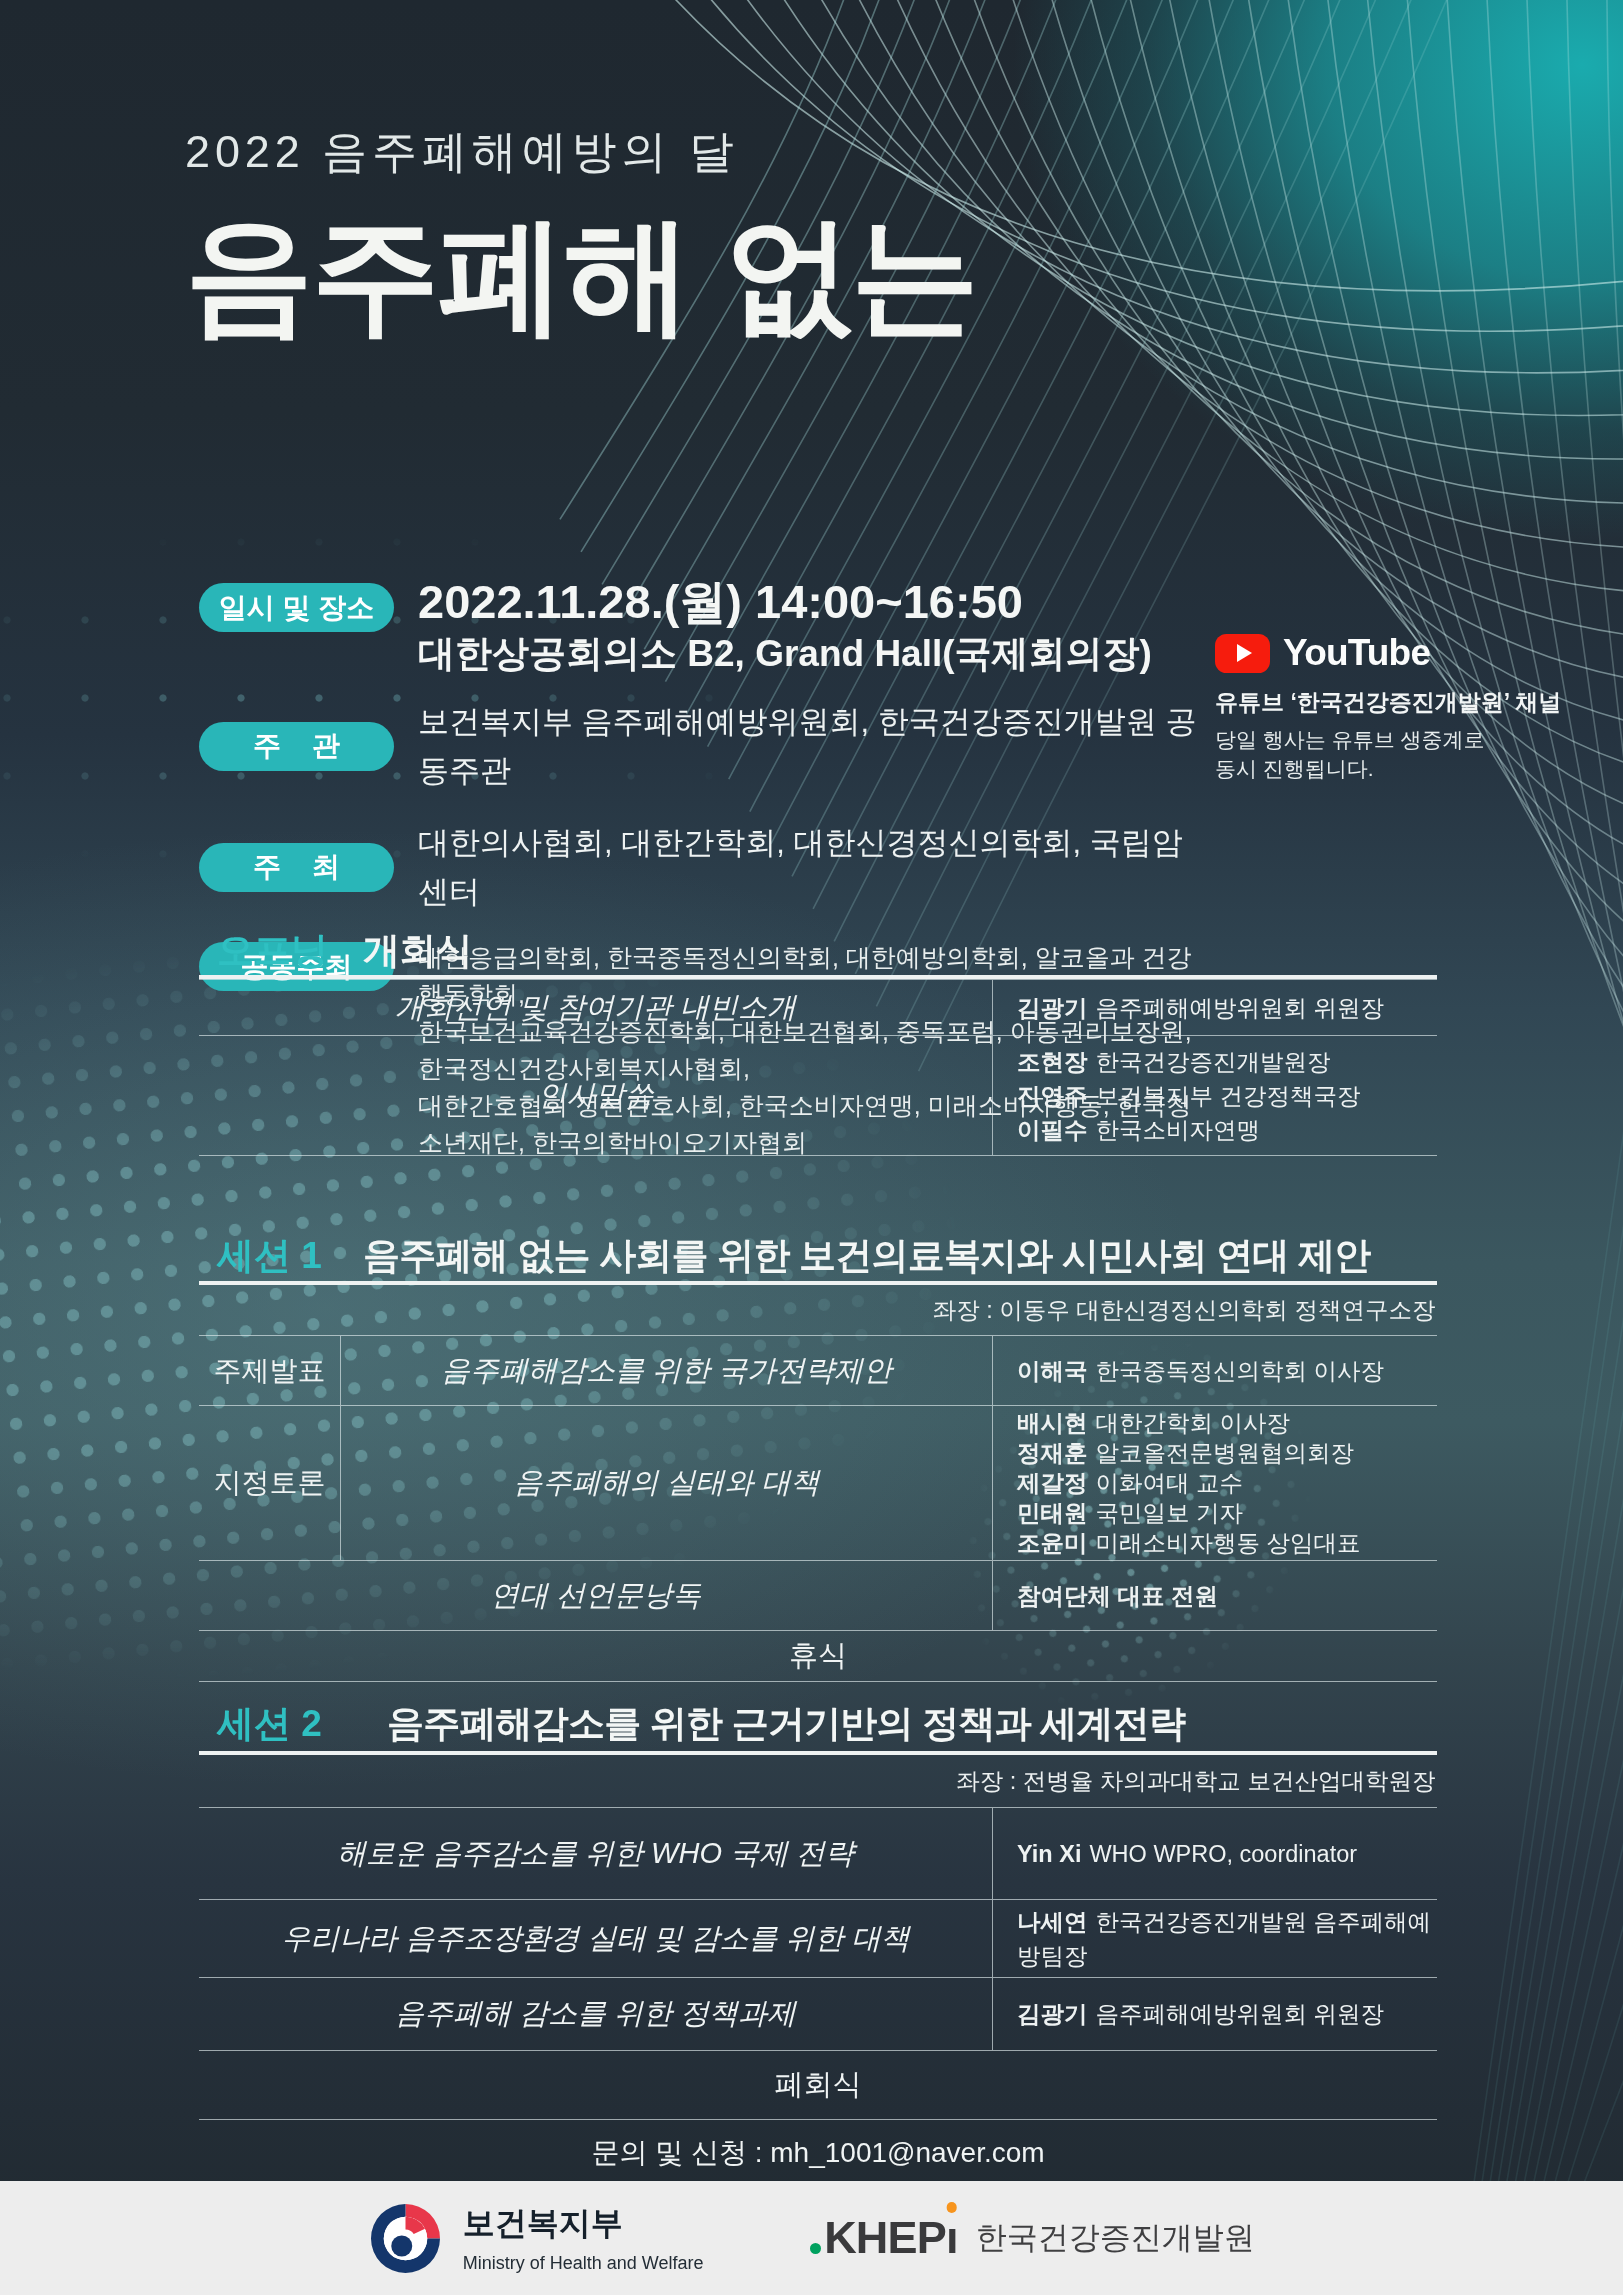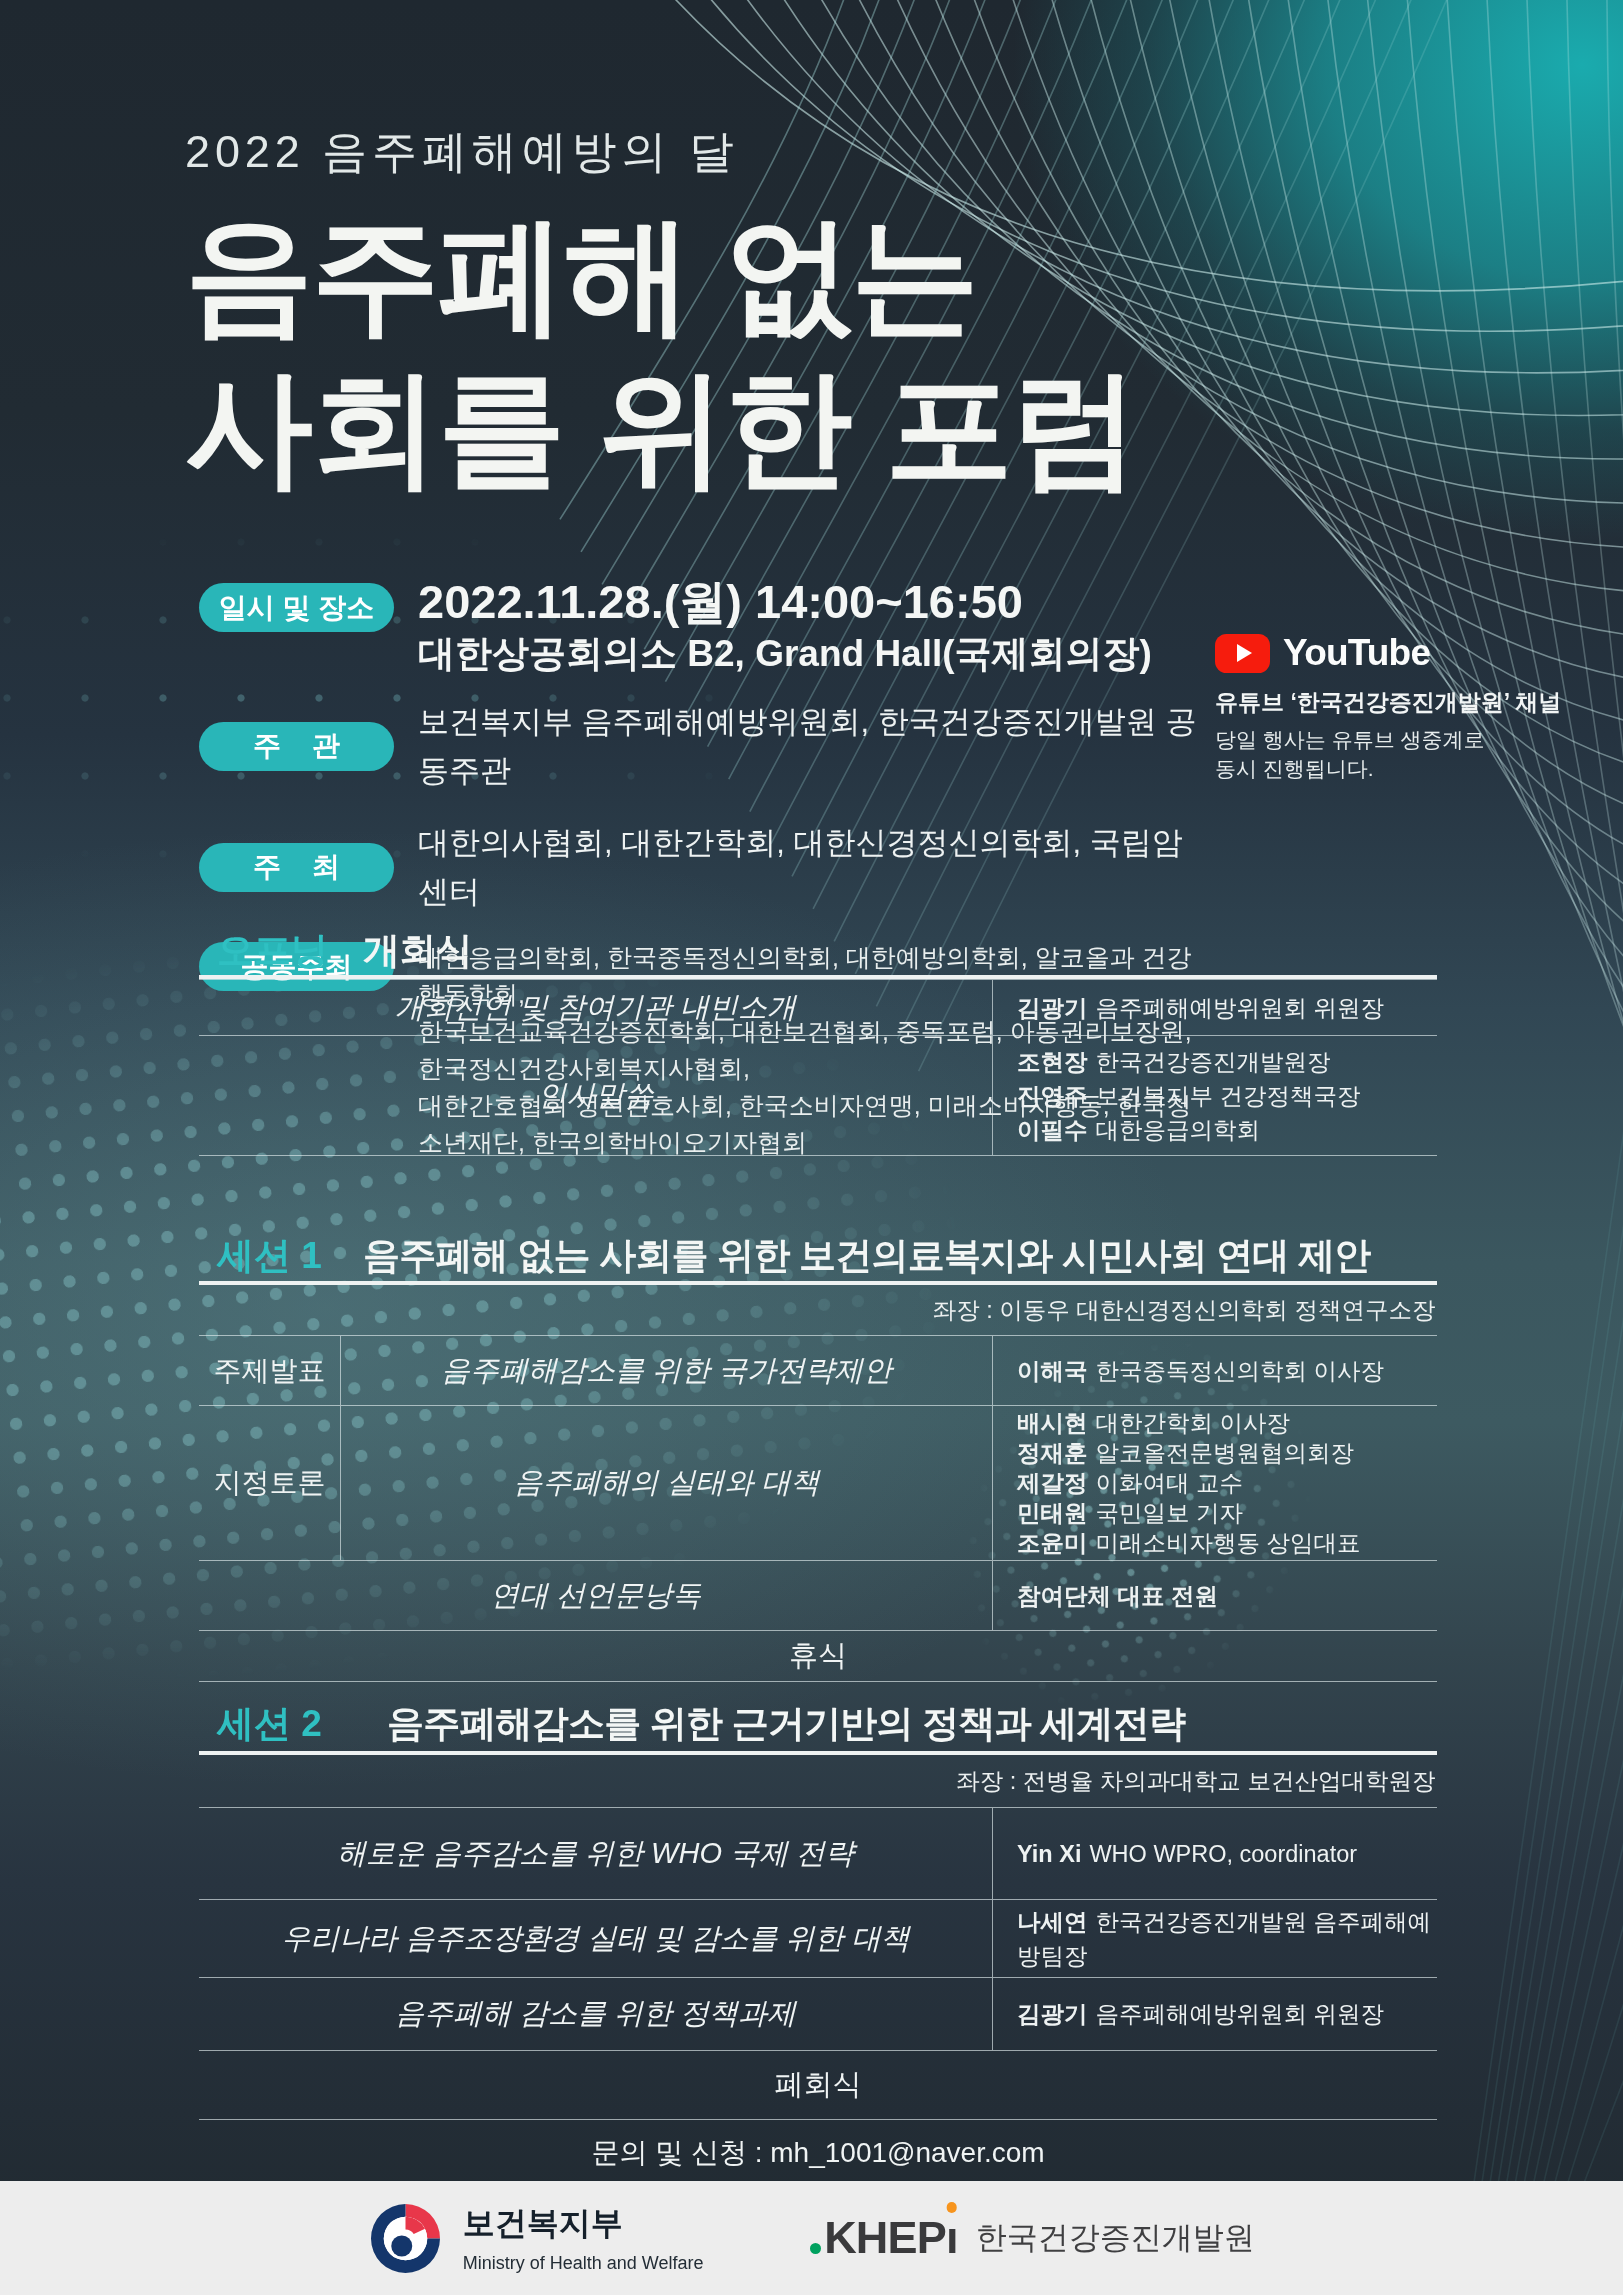--- a/index.html
+++ b/index.html
@@ -180,21 +180,20 @@
       <path d="M 2060 2020 L 1867 2840" fill="none" stroke="#79cccd" stroke-opacity="0.1" stroke-width="2"></path>
       <path d="M 2060 2150 L 1876 2840" fill="none" stroke="#79cccd" stroke-opacity="0.1" stroke-width="2"></path>
       <path d="M 2060 2280 L 1885 2840" fill="none" stroke="#79cccd" stroke-opacity="0.1" stroke-width="2"></path>
       <path d="M 2060 2410 L 1894 2840" fill="none" stroke="#79cccd" stroke-opacity="0.1" stroke-width="2"></path>
     </svg>
 
   <header class="title-block">
     <div class="subtitle">2022 음주폐해예방의 달</div>
     <h1 class="title">
       <span>음주폐해 없는</span><br>
-      <span>사회를 위한 포럼</span>
     </h1>
   </header>
 
   <div class="info-block">
     <div class="info-row r1">
       <span class="pill">일시 및 장소</span>
       <div class="info-text">
         <div class="date-line">2022.11.28.(월) 14:00~16:50</div>
         <div class="venue-line">대한상공회의소 B2, Grand Hall(국제회의장)</div>
       </div>
@@ -251,21 +250,21 @@
       <div class="t-row op-row2">
         <div class="cell-main">인사말씀</div>
         <div class="cell-right">
           <div class="person">
             <span class="p-name">조현장</span><span>한국건강증진개발원장</span>
           </div>
           <div class="person">
             <span class="p-name">진영주</span><span>보건복지부 건강정책국장</span>
           </div>
           <div class="person">
-            <span class="p-name">이필수</span><span>대한응급의학회</span>
+            <span class="p-name">이필수</span><span>한국소비자연맹</span>
           </div>
         </div>
       </div>
     </div>
   </section>
 
   <section class="section sec-s1">
     <div class="sec-head s1-head">
       <span class="sec-label">세션 1</span>
       <span class="sec-title">음주폐해 없는 사회를 위한 보건의료복지와 시민사회 연대 제안</span>

